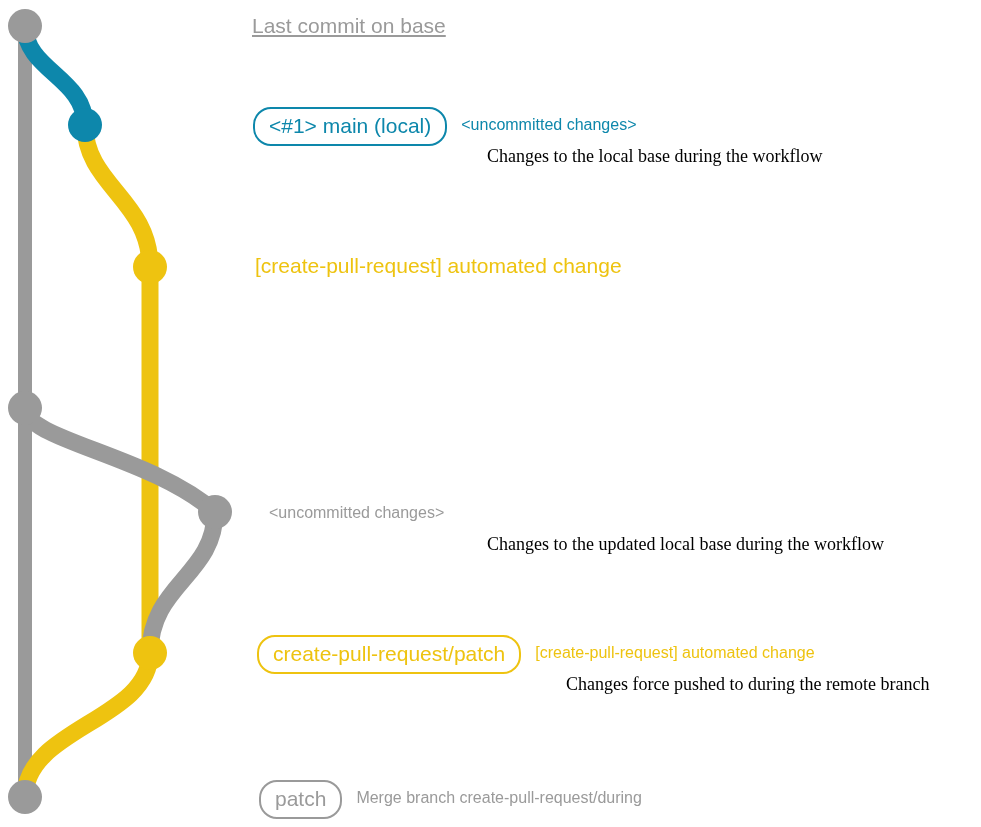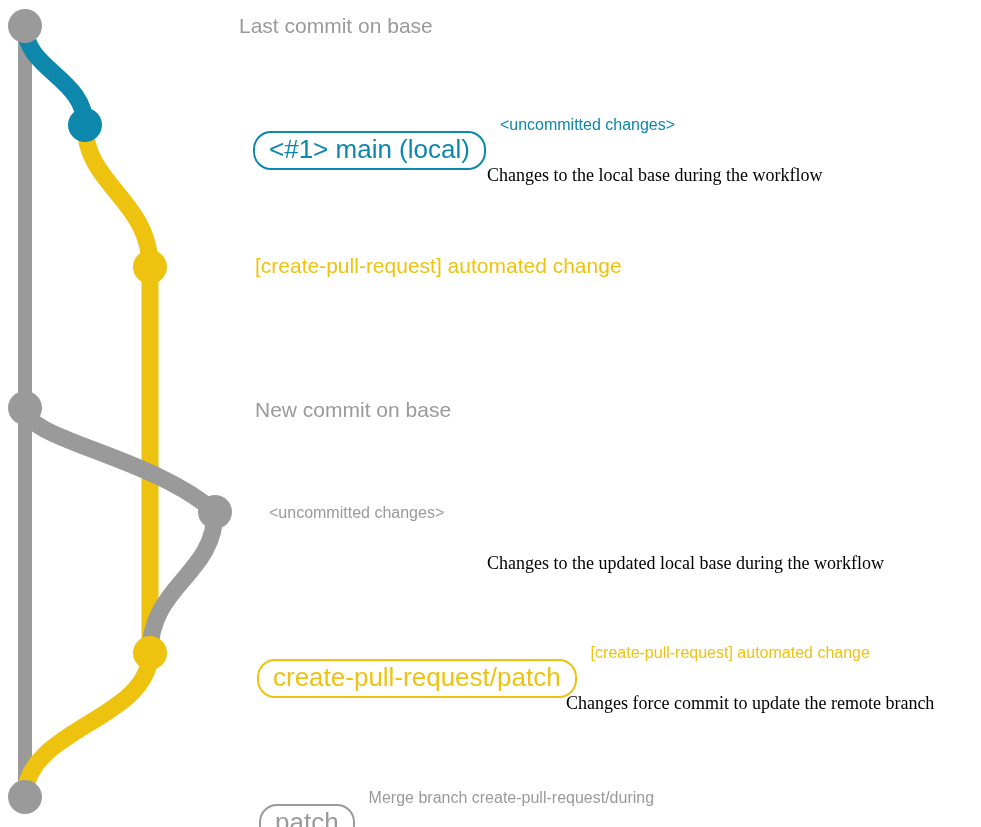--- a/index.html
+++ b/index.html
@@ -32,25 +32,24 @@
     align-items: flex-start;
   }
   .pill {
     display: inline-flex;
     align-items: center;
     justify-content: center;
     box-sizing: border-box;
     border: 2px solid #999999;
     border-radius: 18px;
     padding: 5px 14px 7px 14px;
-    font-size: 26px;
+    font-size: 21px;
     line-height: 23px;
     white-space: nowrap;
     background: #ffffff;
-    margin-top: 24px;
   }
   .pill.blue  { border-color: #0d87ab; color: #0d87ab; }
   .pill.gray  { border-color: #9a9a9a; color: #9a9a9a; }
   .pill.yellow{ border-color: #eec310; color: #eec310; }
 
   .msg {
     font-size: 16px;
     line-height: 23px;
     white-space: nowrap;
   }
@@ -67,21 +66,20 @@
   .plain.gray   { color: #9a9a9a; }
   .plain.yellow { color: #eec310; }
 
   .desc {
     position: absolute;
     font-family: "Liberation Serif", serif;
     font-size: 18px;
     line-height: 20px;
     color: #000000;
     white-space: nowrap;
-    margin-top: 19px;
   }
   .gap { width: 14px; flex: none; }
 </style>
 </head>
 <body>
 
 <div id="canvas">
 
   <svg id="graph" viewBox="0 0 981 827" xmlns="http://www.w3.org/2000/svg">
 
@@ -99,45 +97,44 @@
 
     <circle cx="25" cy="26" r="17" fill="#9a9a9a"></circle>
     <circle cx="85" cy="125" r="17" fill="#0d87ab"></circle>
     <circle cx="150" cy="267" r="17" fill="#eec310"></circle>
     <circle cx="25" cy="408" r="17" fill="#9a9a9a"></circle>
     <circle cx="215" cy="512" r="17" fill="#9a9a9a"></circle>
     <circle cx="150" cy="653" r="17" fill="#eec310"></circle>
     <circle cx="25" cy="797" r="17" fill="#9a9a9a"></circle>
   </svg>
 
-  <div class="plain gray" style="left:239px; top:14px;">Last commit on base</div>
+  <div class="plain gray" style="left:252px; top:14px;text-decoration:underline;">Last commit on base</div>
 
   <div class="row" style="left:253px; top:107px;">
     <span class="pill blue">&lt;#1&gt; main (local)</span>
     <span class="gap"></span>
     <span class="msg blue" style="padding-top:6px;">&lt;uncommitted changes&gt;</span>
   </div>
   <div class="desc" style="left:487px; top:146px;">Changes to the local base during the workflow</div>
 
   <div class="plain yellow" style="left:255px; top:254px;">[create-pull-request] automated change</div>
 
-  <div class="plain gray" style="left:255px; top:398px;">New commit on base</div>
 
   <div class="row" style="left:255px; top:495px;">
     <span class="gap"></span>
     <span class="msg gray" style="padding-top:6px;">&lt;uncommitted changes&gt;</span>
   </div>
   <div class="desc" style="left:487px; top:534px;text-align:right;">Changes to the updated local base during the workflow</div>
 
   <div class="row" style="left:257px; top:635px;">
     <span class="pill yellow">create-pull-request/patch</span>
     <span class="gap"></span>
     <span class="msg yellow" style="padding-top:6px;">[create-pull-request] automated change</span>
   </div>
-  <div class="desc" style="left:566px; top:674px;">Changes force commit to update the remote branch</div>
+  <div class="desc" style="left:566px; top:674px;">Changes force pushed to during the remote branch</div>
 
   <div class="row" style="left:259px; top:780px;">
     <span class="pill gray">patch</span>
     <span class="gap"></span>
     <span class="msg gray" style="padding-top:6px;">Merge branch create-pull-request/during</span>
   </div>
 
 </div>
 
 </body></html>

